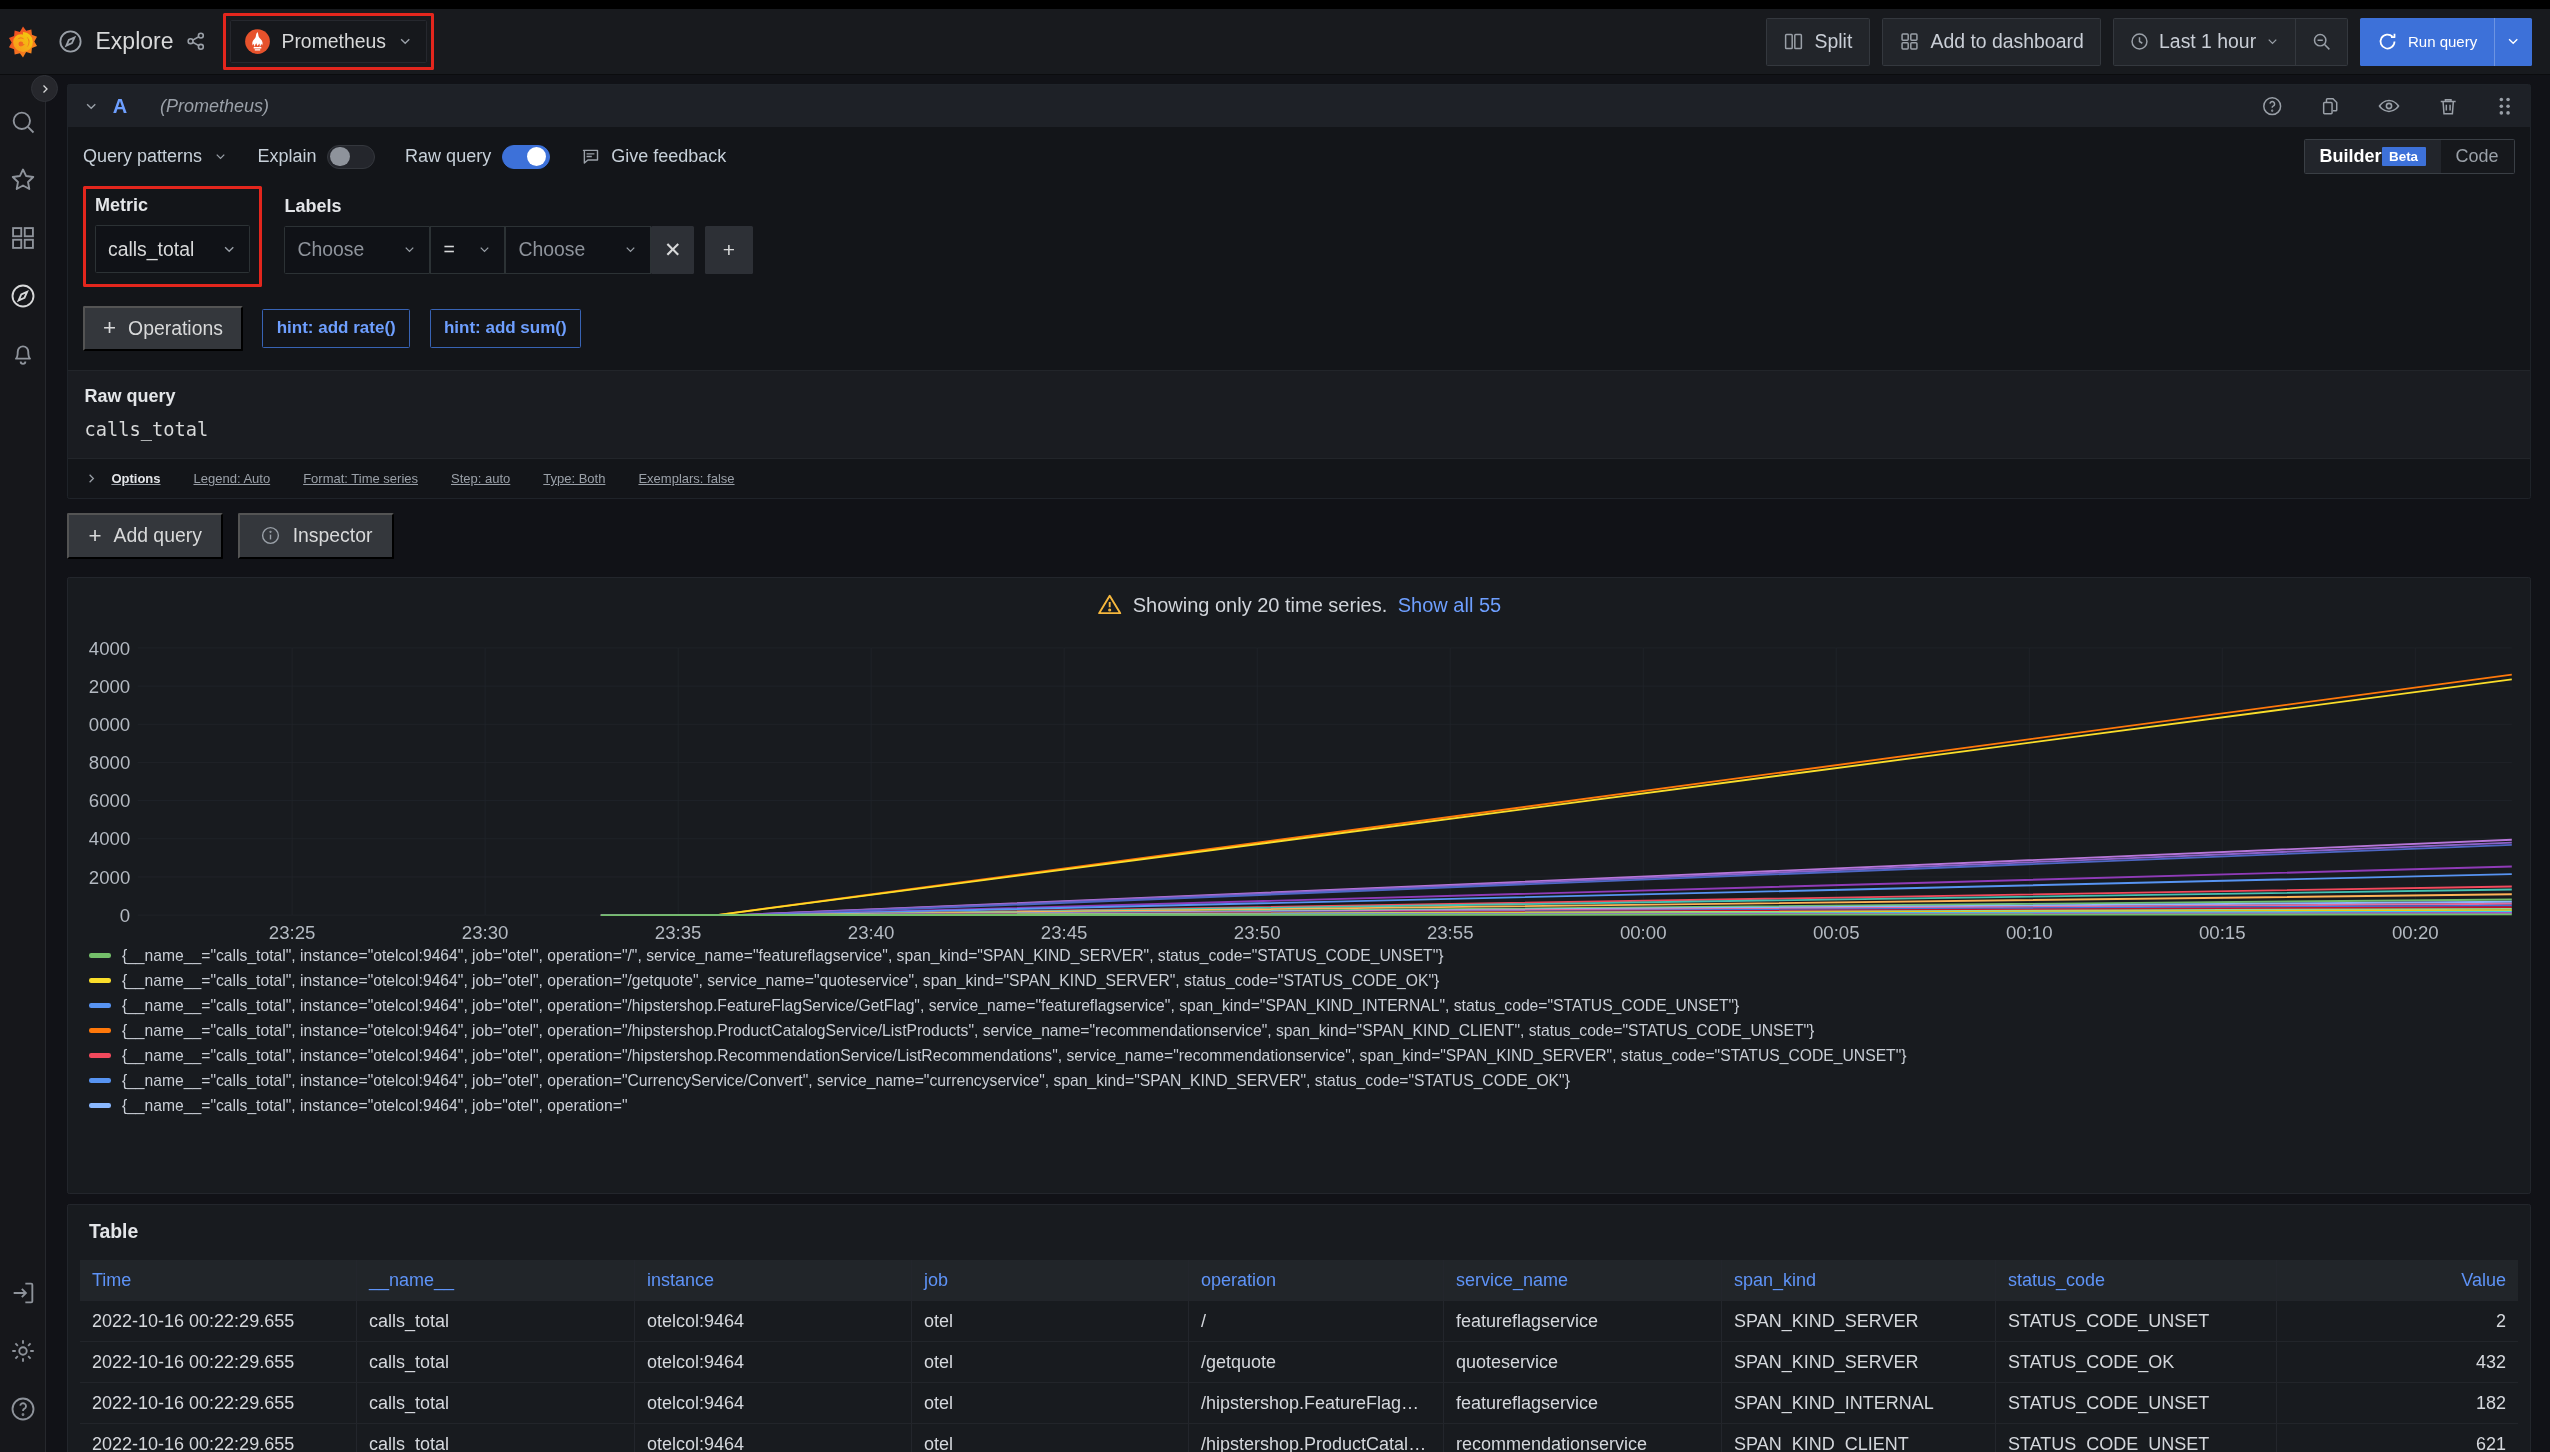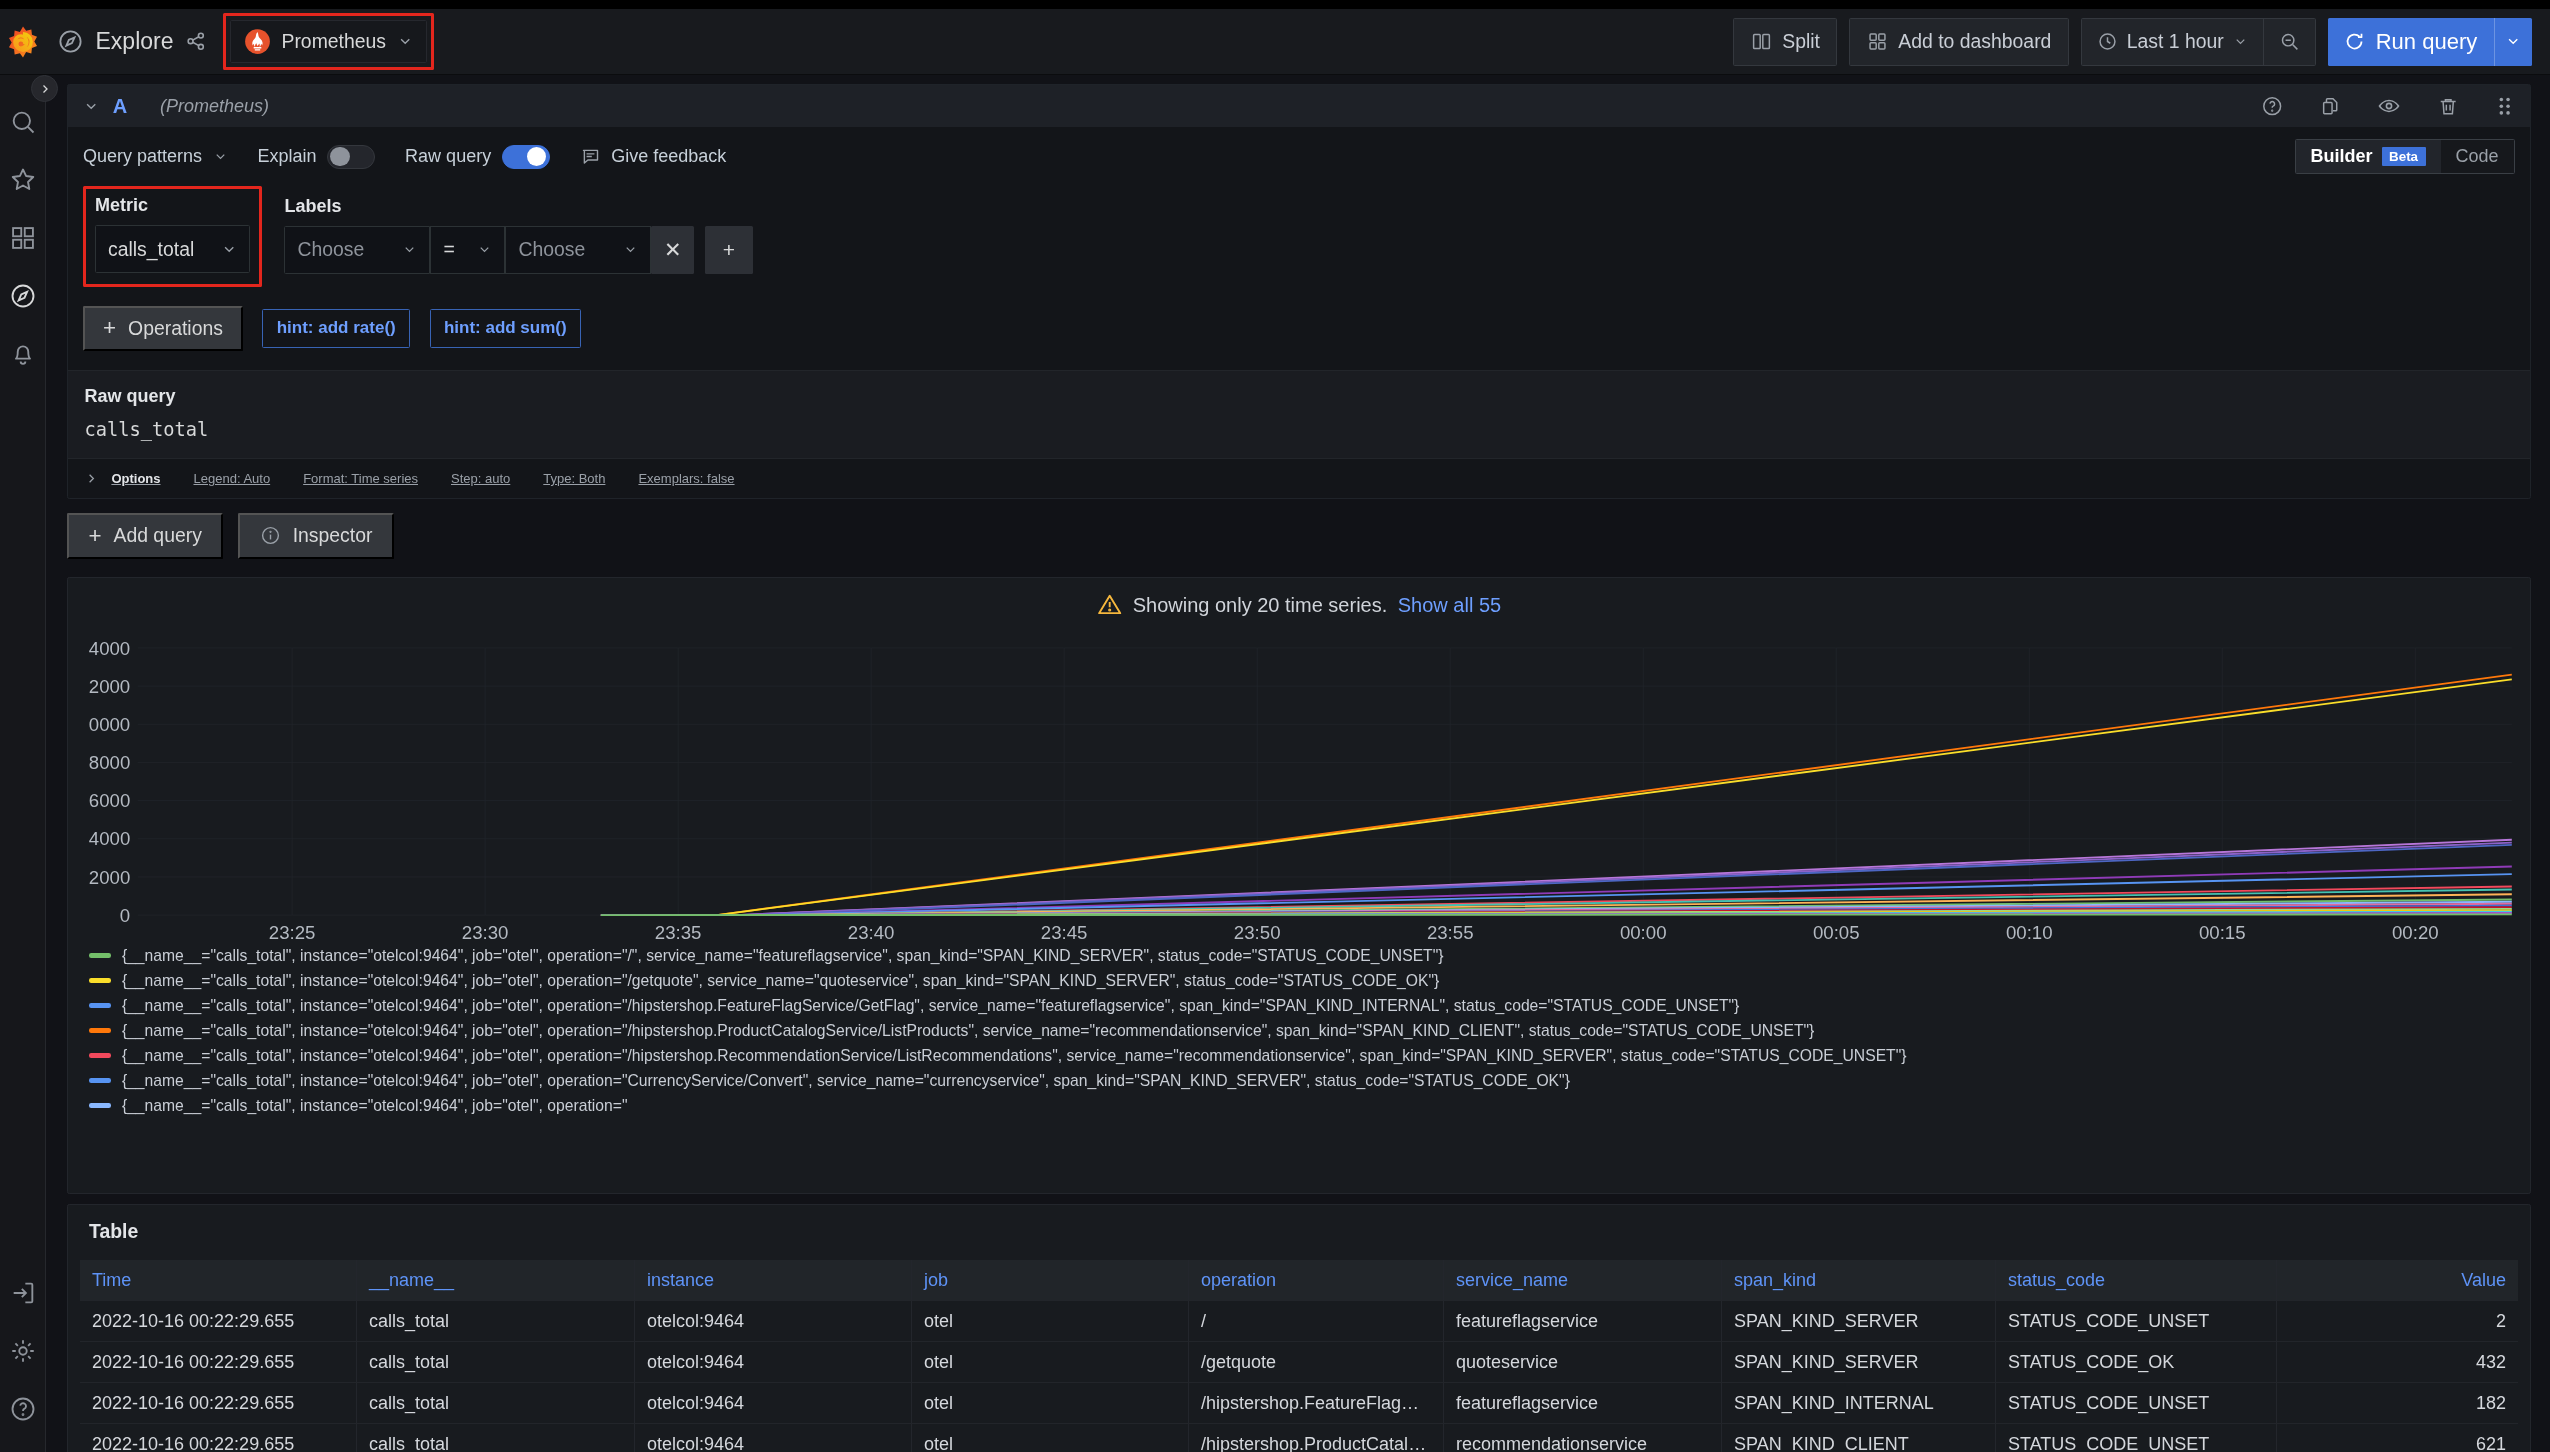--- a/index.html
+++ b/index.html
@@ -20,21 +20,21 @@
   .hdr-right { margin-left:auto; display:flex; align-items:center; gap:12px; }
   .hbtn { height:48px; display:flex; align-items:center; gap:10.5px; padding:0 16.4px;
     background:#22252a; border:0.7px solid #34383e; border-radius:1.5px; color:#c9ced6;
     font-size:19.4px; font-weight:500; cursor:pointer; }
   .compound { display:flex; align-items:stretch; background:#22252a; border:0.7px solid #34383e; border-radius:1.5px; }
   .compound .cell { display:flex; align-items:center; gap:9px; padding:0 15px; height:46px;
     color:#c9ced6; font-size:19.4px; font-weight:500; cursor:pointer; }
   .compound .cell + .cell { border-left:0.7px solid #34383e; }
   .run-btn { display:flex; align-items:stretch; background:#3d71d9; border-radius:1.5px; overflow:hidden; }
   .run-btn .cell { display:flex; align-items:center; gap:10.5px; padding:0 16.4px; height:48px;
-    color:#fff; font-size:22px; font-weight:500; cursor:pointer; }
+    color:#fff; font-size:15px; font-weight:500; cursor:pointer; }
   .run-btn .cell + .cell { border-left:0.7px solid rgba(255,255,255,.25); padding:0 10.5px; }
   
   .app-body { display:flex; height:1378px; }
   .sidebar { width:46px; background:#16171b; border-right:0.7px solid #26282d; position:relative;
     display:flex; flex-direction:column; align-items:center; padding-top:18px; }
   .sb-ic { width:46px; height:58px; display:flex; align-items:center; justify-content:center;
     color:#8e939b; cursor:pointer; }
   .sb-ic.active { color:#d8d9da; }
   .sb-bottom { margin-top:auto; margin-bottom:15px; display:flex; flex-direction:column; align-items:center; }
   .expand-btn { position:absolute; top:0px; right:-13.4px; width:27px; height:27px; border-radius:50%;
@@ -51,21 +51,21 @@
   .q-toolbar { display:flex; align-items:center; padding:12px 15px 4.5px 15px; gap:30px; }
   .q-toolbar .lbl { font-size:18px; color:#c7d0d9; font-weight:500; }
   .ddl { display:flex; align-items:center; gap:10.5px; cursor:pointer; }
   .tgl { display:flex; align-items:center; gap:10.5px; cursor:pointer; }
   .switch { width:48px; height:24px; border-radius:12px; background:#24262c; border:0.7px solid #34373d; position:relative; }
   .switch .knob { position:absolute; top:1.5px; left:2.2px; width:19.4px; height:19.4px; border-radius:50%; background:#8e939b; }
   .switch.on { background:#3d71d9; border-color:#3d71d9; }
   .switch.on .knob { left:auto; right:2.2px; background:#fff; }
   .q-toolbar .right { margin-left:auto; display:flex; }
   .seg { display:flex; border:0.7px solid #3a3f45; border-radius:1.5px; overflow:hidden; background:#16181c; }
-  .seg .s-item { padding:6px 15px; font-size:18px; color:#9aa0a8; display:flex; align-items:center; gap:9px; cursor:pointer; }
+  .seg .s-item { padding:6px 15px; font-size:18px; color:#9aa0a8; display:flex; align-items:center; cursor:pointer; }
   .seg .s-item.active { background:#22252b; color:#fff; font-weight:700; }
   .beta { background:#3d71d9; color:#fff; font-size:13.4px; font-weight:700; border-radius:1px; padding:2.2px 7.5px; }
   .q-fields { display:flex; align-items:flex-start; padding:7.5px 15px 16.4px 15px; gap:22.4px; }
   .f-label { font-size:18px; font-weight:700; color:#e3e5e8; margin-bottom:9px; display:block; }
   .select { height:48px; background:#101217; border:0.7px solid #2c3235; border-radius:1.5px; display:flex;
     align-items:center; justify-content:space-between; gap:15px; padding:0 12px; font-size:19.4px;
     color:#d8d9da; cursor:pointer; }
   .sel-metric { width:155px; }
   .sel-choose { width:146px; color:#8e939b; }
   .sel-op { width:75px; color:#d8d9da; }

